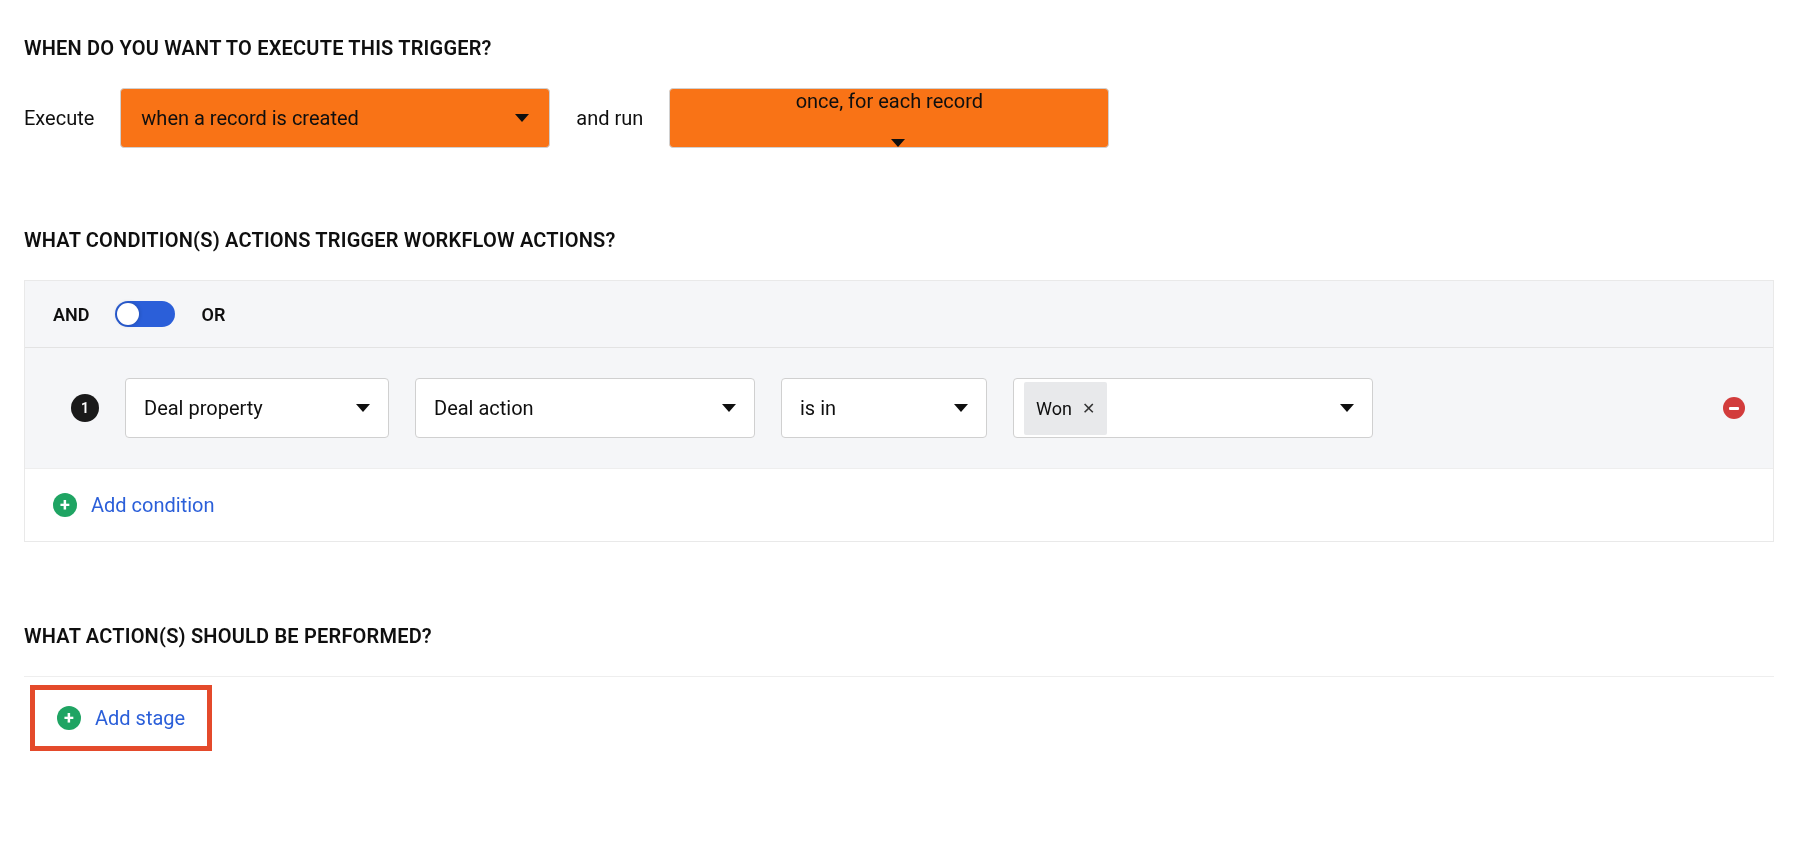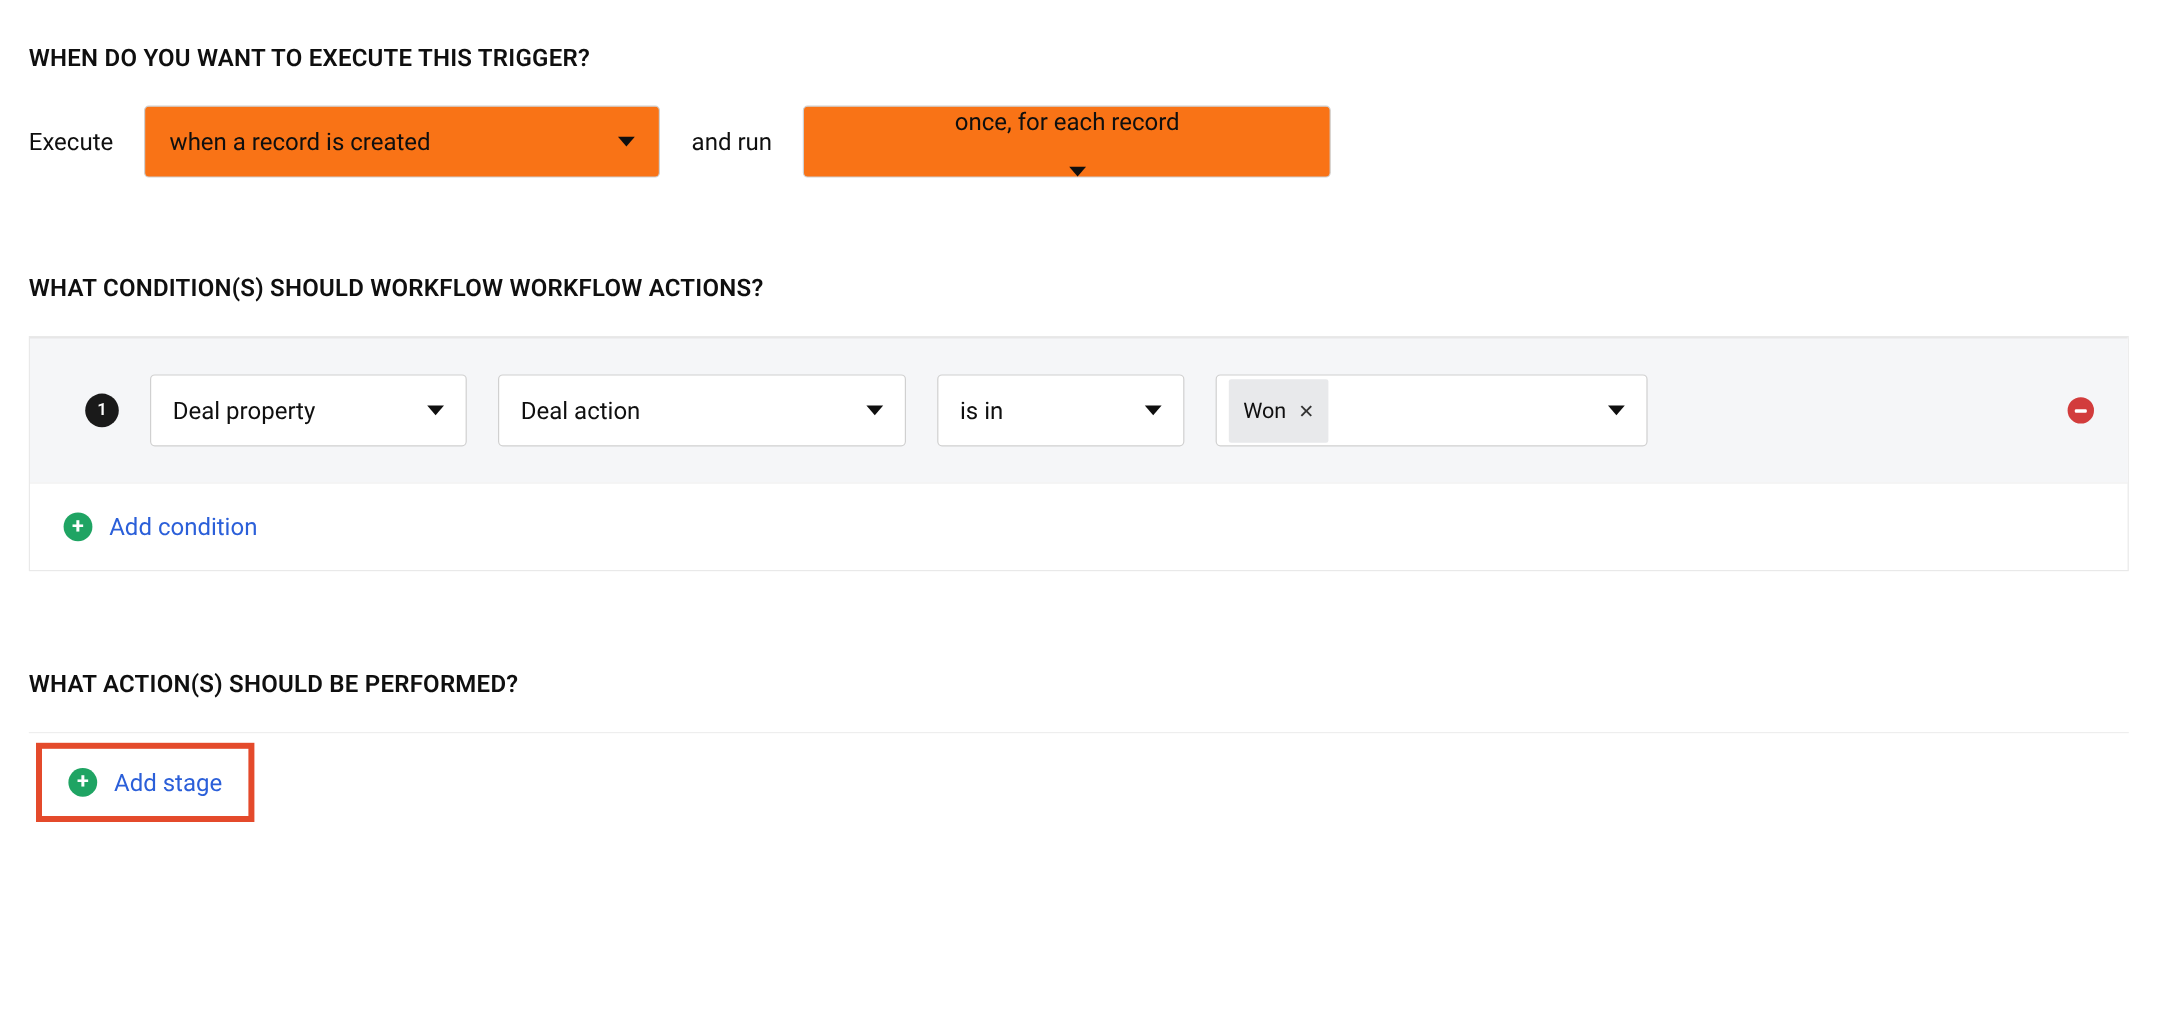--- a/index.html
+++ b/index.html
@@ -207,24 +207,31 @@
 
   <span class="label-text">and run</span>
 
   <div class="select select-run">
     <span class="select-text">once, for each record</span>
     <span class="caret-down"></span>
   </div>
 </div>
 
 
-<div class="section-heading">WHAT CONDITION(S) SHOULD WORKFLOW WORKFLOW ACTIONS?</div>
+<div class="section-heading">WHAT CONDITION(S) ACTIONS TRIGGER WORKFLOW ACTIONS?</div>
 
 <div class="conditions-box">
 
+  <div class="andor-row">
+    <span>AND</span>
+    <div class="toggle">
+      <div class="toggle-knob"></div>
+    </div>
+    <span>OR</span>
+  </div>
 
   <div class="condition-row">
     <div class="row-badge">1</div>
 
     <div class="cond-select cond-field">
       <span class="select-text">Deal property</span>
       <span class="caret-down"></span>
     </div>
 
     <div class="cond-select cond-prop">

